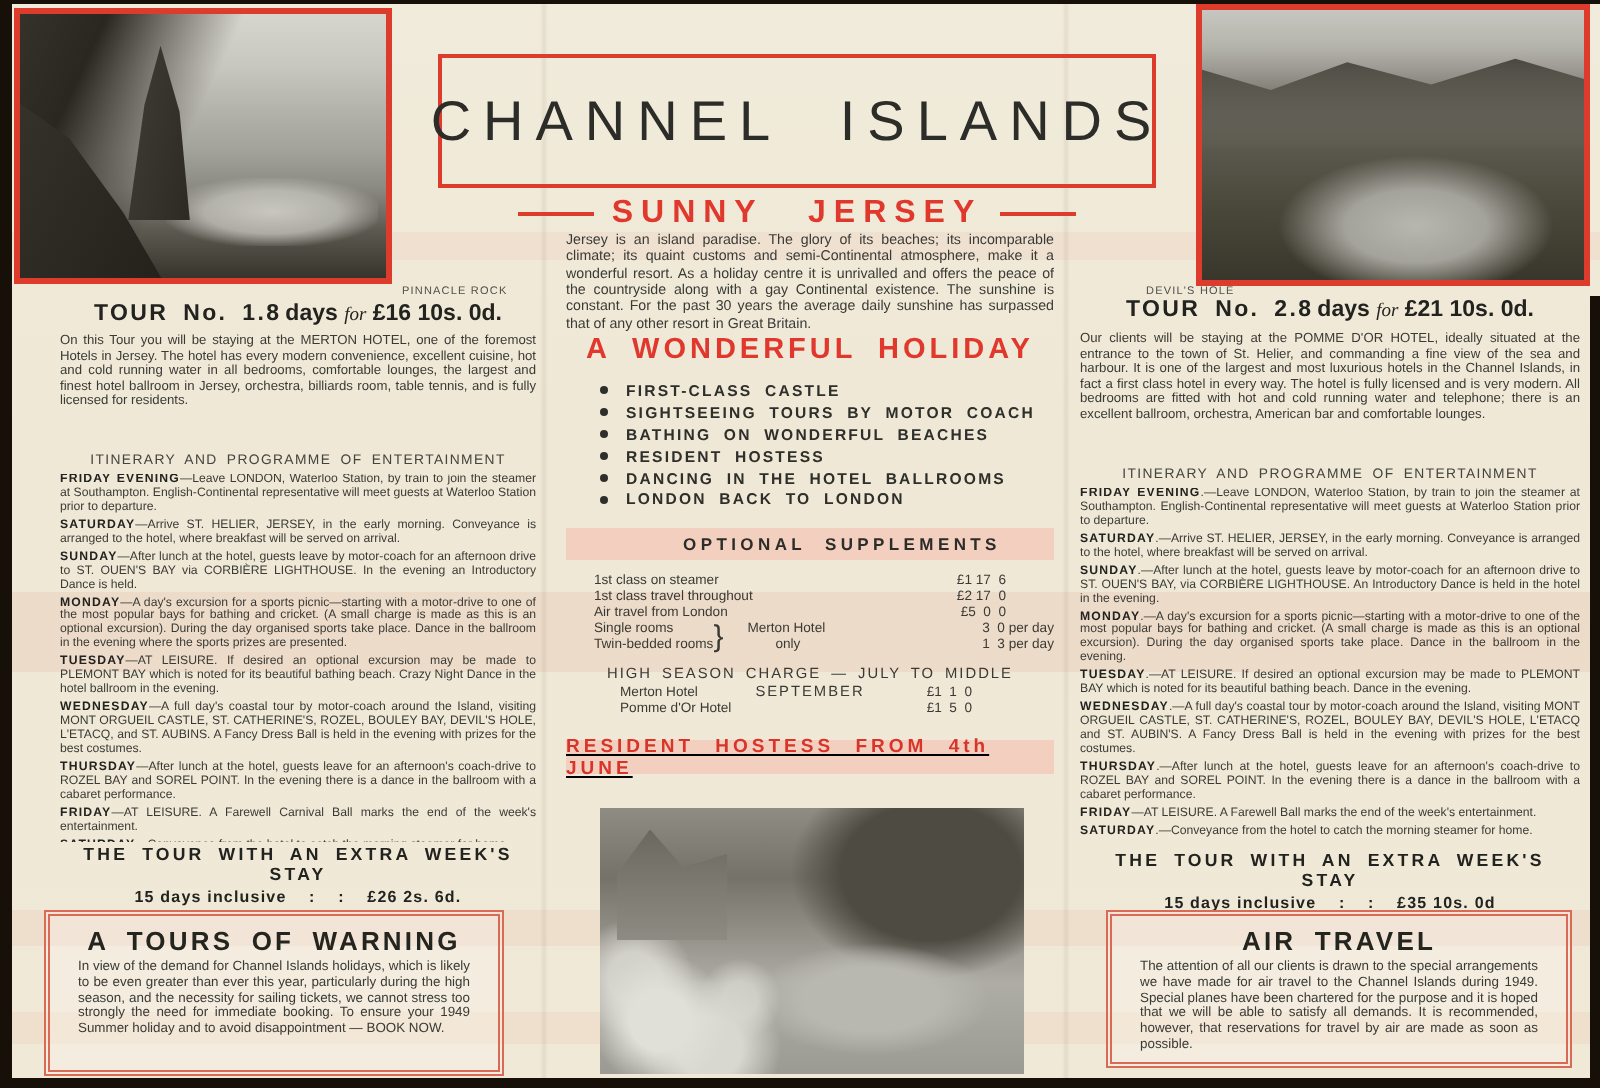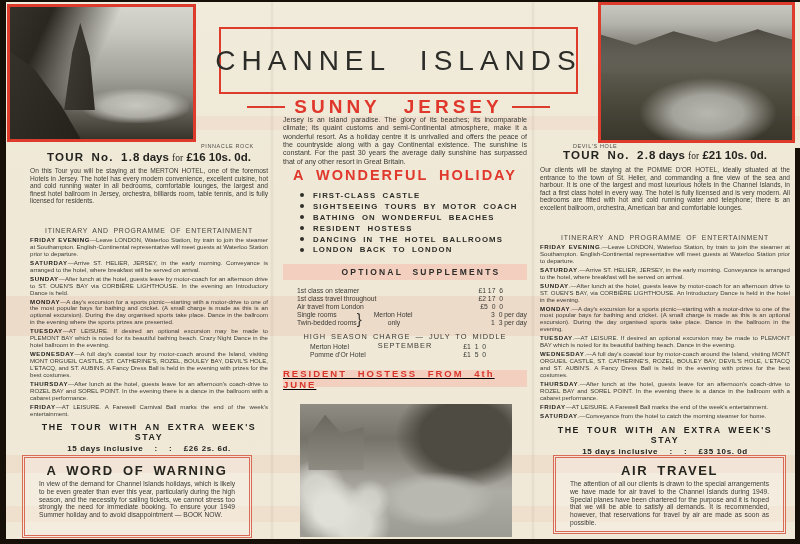--- a/index.html
+++ b/index.html
@@ -58,21 +58,21 @@
   .photo-caption{position:absolute;font-size:5.5px;letter-spacing:.6px;color:#4e4e48;}
   .cap-pinnacle{left:201px;top:143px;}
   .cap-devils{left:573px;top:143px;}
   
   .title-box{position:absolute;left:219px;top:27px;width:359px;height:67px;
     box-sizing:border-box;border:2px solid #dd3b2c;display:flex;align-items:center;justify-content:center;}
   .title-text{font-size:28px;letter-spacing:6px;word-spacing:16px;color:#2c2c28;white-space:nowrap;}
   .subtitle-row{position:absolute;left:219px;top:98px;width:359px;height:18px;
     display:flex;align-items:center;justify-content:center;gap:9px;}
   .subtitle-line{width:38px;height:2px;background:#dd3b2c;}
-  .subtitle-text{font-size:19px;font-weight:bold;letter-spacing:4px;word-spacing:14px;color:#e0382c;white-space:nowrap;}
+  .subtitle-text{font-size:16px;font-weight:bold;letter-spacing:4px;word-spacing:14px;color:#e0382c;white-space:nowrap;}
   
   .justify{text-align:justify;color:#3a3a35;}
   .col{position:absolute;}
   
   .mid{left:283px;width:244px;}
   .mid-intro{top:116px;font-size:7.1px;line-height:1.18;}
   .wonderful-heading{position:absolute;left:283px;top:167px;width:244px;text-align:center;
      font-size:14.5px;font-weight:bold;letter-spacing:2px;word-spacing:5px;color:#e0382c;}
   .bullets{position:absolute;left:300px;top:190px;width:227px;}
   .bullet-row{display:flex;align-items:center;height:10.9px;}
@@ -92,21 +92,21 @@
      font-size:7.4px;letter-spacing:1px;word-spacing:2px;color:#3a3a35;}
   .hs-rows{position:absolute;left:310px;top:343px;width:200px;color:#3a3a35;}
   .hostess-banner{top:370px;height:17px;text-decoration:underline;}
   .hostess-banner span{font-size:9.5px;font-weight:bold;letter-spacing:2px;word-spacing:6px;color:#d8352a;}
   
   .tour-header{position:absolute;display:flex;justify-content:center;align-items:baseline;}
   .t1-header{left:30px;top:151px;width:238px;}
   .t2-header{left:540px;top:149px;width:250px;}
   .tour-title{font-size:11.5px;font-weight:bold;letter-spacing:1.2px;word-spacing:3px;color:#22221f;}
   .tour-price{font-size:11.5px;font-weight:bold;color:#22221f;}
-  .for-word{font-family:"Liberation Serif",serif;font-weight:normal;font-size:9.5px;}
+  .for-word{font-family:"Liberation Serif",serif;font-style:italic;font-weight:normal;font-size:9.5px;}
   .tour-intro{font-size:6.6px;line-height:1.14;}
   .t1-intro{left:30px;top:167px;width:238px;}
   .t2-intro{left:540px;top:166px;width:250px;}
   .itin-heading{position:absolute;text-align:center;font-size:6.9px;letter-spacing:.7px;word-spacing:2px;color:#44443f;}
   .t1-itin{left:30px;top:227px;width:238px;}
   .t2-itin{left:540px;top:234px;width:250px;}
   .days{position:absolute;overflow:hidden;}
   .t1-days{left:30px;top:237px;width:238px;height:184px;}
   .t2-days{left:540px;top:244px;width:250px;height:180px;}
   .day-para{margin:0 0 2px 0;font-size:6.1px;line-height:1.14;}
@@ -250,21 +250,21 @@
     <p class="day-para"><b class="day-name">THURSDAY</b><span>—After lunch at the hotel, guests leave for an afternoon's coach-drive to ROZEL BAY and SOREL POINT. In the evening there is a dance in the ballroom with a cabaret performance.</span></p>
     <p class="day-para"><b class="day-name">FRIDAY</b><span>—AT LEISURE. A Farewell Carnival Ball marks the end of the week's entertainment.</span></p>
     <p class="day-para"><b class="day-name">SATURDAY</b><span>—Conveyance from the hotel to catch the morning steamer for home.</span></p>
   </div>
   <div class="extra t1-extra">
     <div class="extra-l1">THE TOUR WITH AN EXTRA WEEK'S STAY</div>
     <div class="extra-l2">15 days inclusive    :    :    £26 2s. 6d.</div>
   </div>
 
   <div class="frame-box warning-box">
-    <div class="frame-heading">A WORD OF WARNING</div>
+    <div class="frame-heading">A TOURS OF WARNING</div>
     <div class="frame-text justify">In view of the demand for Channel Islands holidays, which is likely to be even greater than ever this year, particularly during the high season, and the necessity for sailing tickets, we cannot stress too strongly the need for immediate booking. To ensure your 1949 Summer holiday and to avoid disappointment — BOOK NOW.</div>
   </div>
 
   <div class="tour-header t2-header">
     <span class="tour-title">TOUR No. 2.</span>
     <span class="tour-price"><span>8 days </span><span class="for-word">for</span><span> £21 10s. 0d.</span></span>
   </div>
   <div class="col t2-intro tour-intro justify">Our clients will be staying at the POMME D'OR HOTEL, ideally situated at the entrance to the town of St. Helier, and commanding a fine view of the sea and harbour. It is one of the largest and most luxurious hotels in the Channel Islands, in fact a first class hotel in every way. The hotel is fully licensed and is very modern. All bedrooms are fitted with hot and cold running water and telephone; there is an excellent ballroom, orchestra, American bar and comfortable lounges.</div>
   <div class="itin-heading t2-itin">ITINERARY AND PROGRAMME OF ENTERTAINMENT</div>
   <div class="days t2-days justify">

